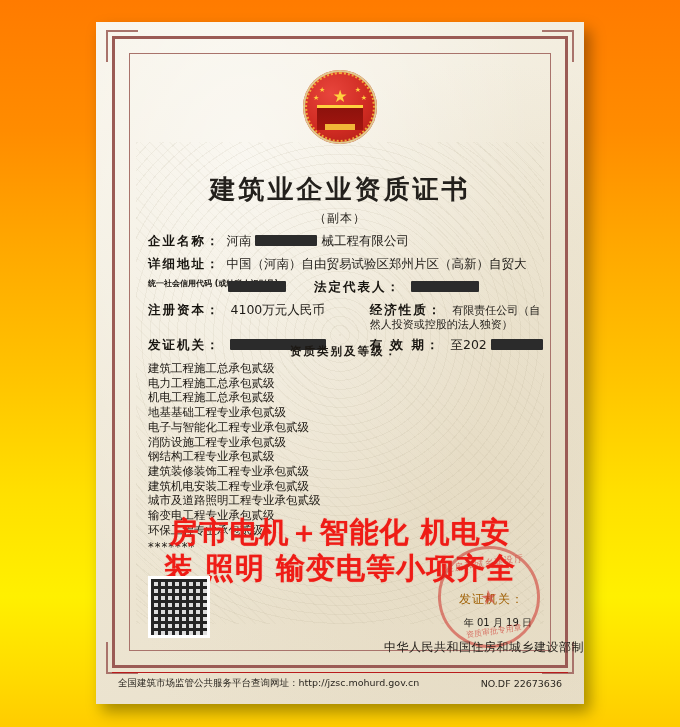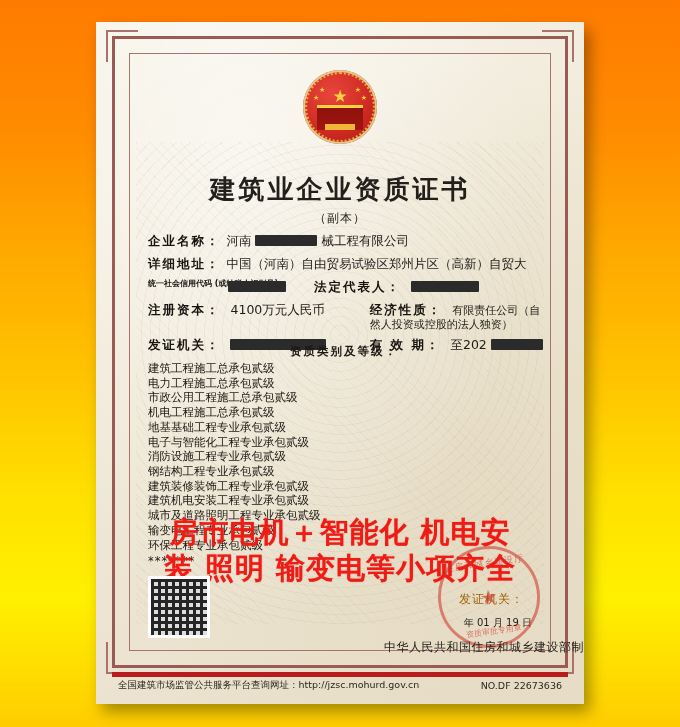--- a/index.html
+++ b/index.html
@@ -184,21 +184,21 @@
   #seal .sealtext2{
     position:absolute;left:0;bottom:8px;width:100%;text-align:center;font-size:8px;
   }
   #printer{
     position:absolute;left:0;right:0;bottom:48px;text-align:right;
     font-size:12px;color:#211e19;letter-spacing:.5px;
   }
   
   #footer{
     position:absolute;left:16px;right:16px;bottom:10px;height:22px;
-    border-top:5px solid #b91c1c;
+    border-top:1px solid #b91c1c;
     display:flex;align-items:center;justify-content:space-between;
     font-size:9.5px;color:#2b2721;padding:0 6px;box-sizing:border-box;
   }
 </style>
 </head>
 <body>
 
 <div id="cert">
   <div id="paper-tex"></div>
   <div id="watermark"></div>
@@ -283,21 +283,20 @@
         </span>
       </div>
     </div>
   </div>
 
   <div id="qual">
     <div class="qhead">资质类别及等级：</div>
     <ul>
       <li>建筑工程施工总承包贰级</li>
       <li>电力工程施工总承包贰级</li>
-      <li>市政公用工程施工总承包贰级</li>
       <li>机电工程施工总承包贰级</li>
       <li>地基基础工程专业承包贰级</li>
       <li>电子与智能化工程专业承包贰级</li>
       <li>消防设施工程专业承包贰级</li>
       <li>钢结构工程专业承包贰级</li>
       <li>建筑装修装饰工程专业承包贰级</li>
       <li>建筑机电安装工程专业承包贰级</li>
       <li>城市及道路照明工程专业承包贰级</li>
       <li>输变电工程专业承包贰级</li>
       <li>环保工程专业承包贰级</li>

